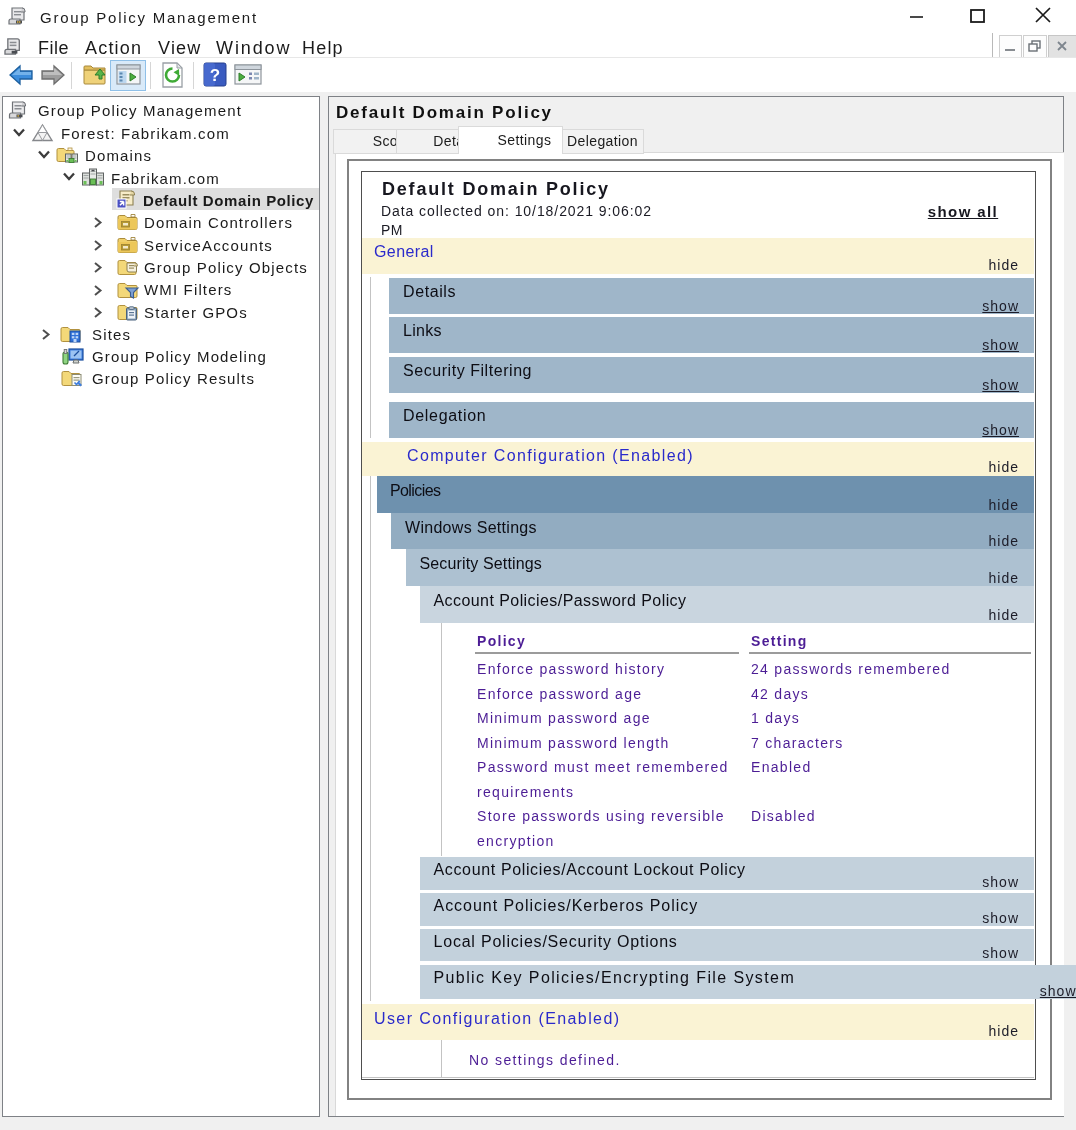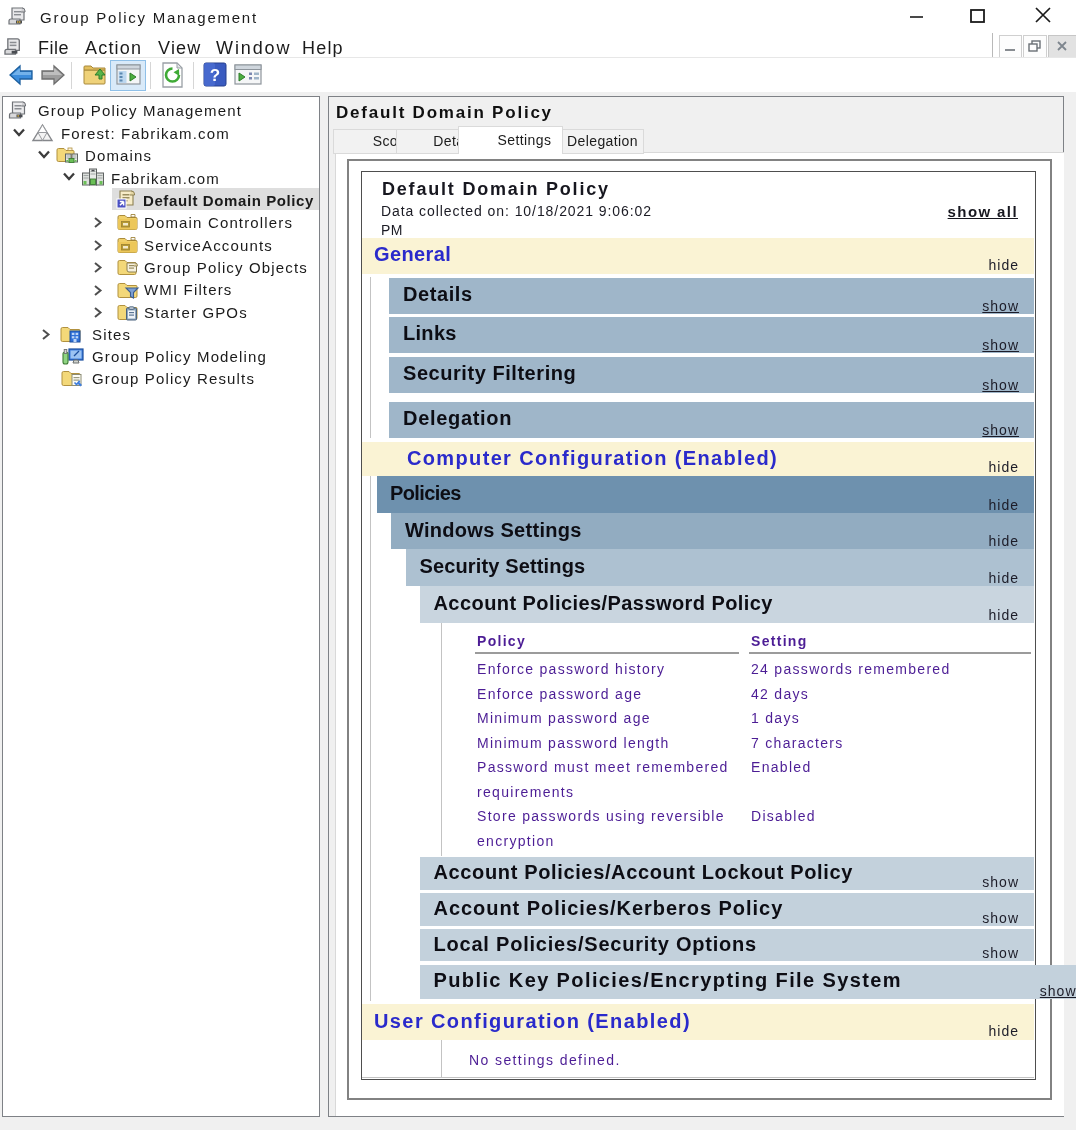--- a/index.html
+++ b/index.html
@@ -7,21 +7,21 @@
   font-family:"Liberation Sans",sans-serif;-webkit-font-smoothing:antialiased;}
 .abs{position:absolute;}
 #chrome{position:absolute;left:0;top:0;width:1076px;height:96px;background:#ffffff;}
 .ttl{font-size:15px;letter-spacing:1.75px;color:#1b1b1b;}
 .menuitem{font-size:18px;letter-spacing:1.2px;color:#1b1b1b;}
 .treetxt{font-size:15px;letter-spacing:1.15px;color:#1b1b1b;white-space:nowrap;}
 .sep{position:absolute;width:1px;background:#d6d6d6;}
 .pane{position:absolute;background:#fff;border:1px solid #7e8186;}
 .tab{position:absolute;background:#f2f2f2;border:1px solid #dadada;font-size:14px;letter-spacing:0.4px;color:#1b1b1b;text-align:center;padding-left:28px;}
 .band{position:absolute;}
-.bandtitle{position:absolute;font-weight:bold;font-size:20px;letter-spacing:0.45px;color:#0d0d14;white-space:nowrap;text-align:right;}
+.bandtitle{position:absolute;font-weight:normal;font-size:16px;letter-spacing:0.45px;color:#0d0d14;white-space:nowrap;text-align:right;}
 .lnk{position:absolute;font-size:14px;letter-spacing:1.0px;color:#1c1c28;white-space:nowrap;margin-left:42px;}
 .tcell{position:absolute;font-size:14px;letter-spacing:1.3px;color:#4c1d95;white-space:nowrap;}
 .vline{position:absolute;width:1px;background:#c3c3c3;}
 </style>
 </head>
 <body>
 <div id="chrome"></div>
 
 <div class="abs" style="left:8px;top:5px;width:23px;height:22px;">
 <svg width="23" height="22" viewBox="0 0 23 22">
@@ -279,21 +279,21 @@
 <div class="tab" style="left:396px;top:129px;width:62px;height:23px;line-height:23px;">Details</div>
 <div class="tab" style="left:533px;top:129px;width:81px;height:23px;line-height:23px;">Delegation</div>
 <div class="tab" style="left:458px;top:126px;width:75px;height:27px;line-height:26px;background:#ffffff;border-bottom:none;">Settings</div>
 
 <div class="abs" style="left:347px;top:159px;width:705px;height:941px;background:#ffffff;border:2px solid #828282;box-sizing:border-box;"></div>
 
 <div class="abs" style="left:361px;top:171px;width:675px;height:909px;background:#ffffff;border:1px solid #4e4e4e;box-sizing:border-box;"></div>
 <div class="abs" style="left:382px;top:179px;font-size:18px;font-weight:bold;letter-spacing:1.8px;color:#17171f;">Default Domain Policy</div>
 <div class="abs" style="left:381px;top:203px;font-size:14px;letter-spacing:0.93px;color:#1b1b24;">Data collected on: 10/18/2021 9:06:02</div>
 <div class="abs" style="left:381px;top:221.5px;font-size:14px;letter-spacing:0.35px;color:#1b1b24;">PM</div>
-<div class="abs" style="left:908px;top:203px;width:110px;font-size:15px;font-weight:bold;letter-spacing:1.4px;color:#17171f;text-align:right;text-decoration:underline;">show all</div>
+<div class="abs" style="left:908px;top:203px;width:110px;font-size:15px;font-weight:bold;letter-spacing:1.4px;color:#17171f;text-align:center;text-decoration:underline;">show all</div>
 
 <div class="vline" style="left:370px;top:277px;height:161px;"></div>
 <div class="vline" style="left:370px;top:476px;height:525px;"></div>
 <div class="vline" style="left:441px;top:622px;height:234px;"></div>
 <div class="vline" style="left:441px;top:1040px;height:38px;"></div>
 <div class="abs" style="left:362px;top:1077px;width:672px;height:1px;background:#c3c3c3;"></div>
 
 <div class="band" style="left:362px;top:238px;width:672px;height:36px;background:#faf3d4;">
  <div class="bandtitle" style="left:12px;top:5px;color:#2a2acb;letter-spacing:0.4px;">General</div>
  <div class="lnk" style="right:15px;bottom:1px;">hide</div>

